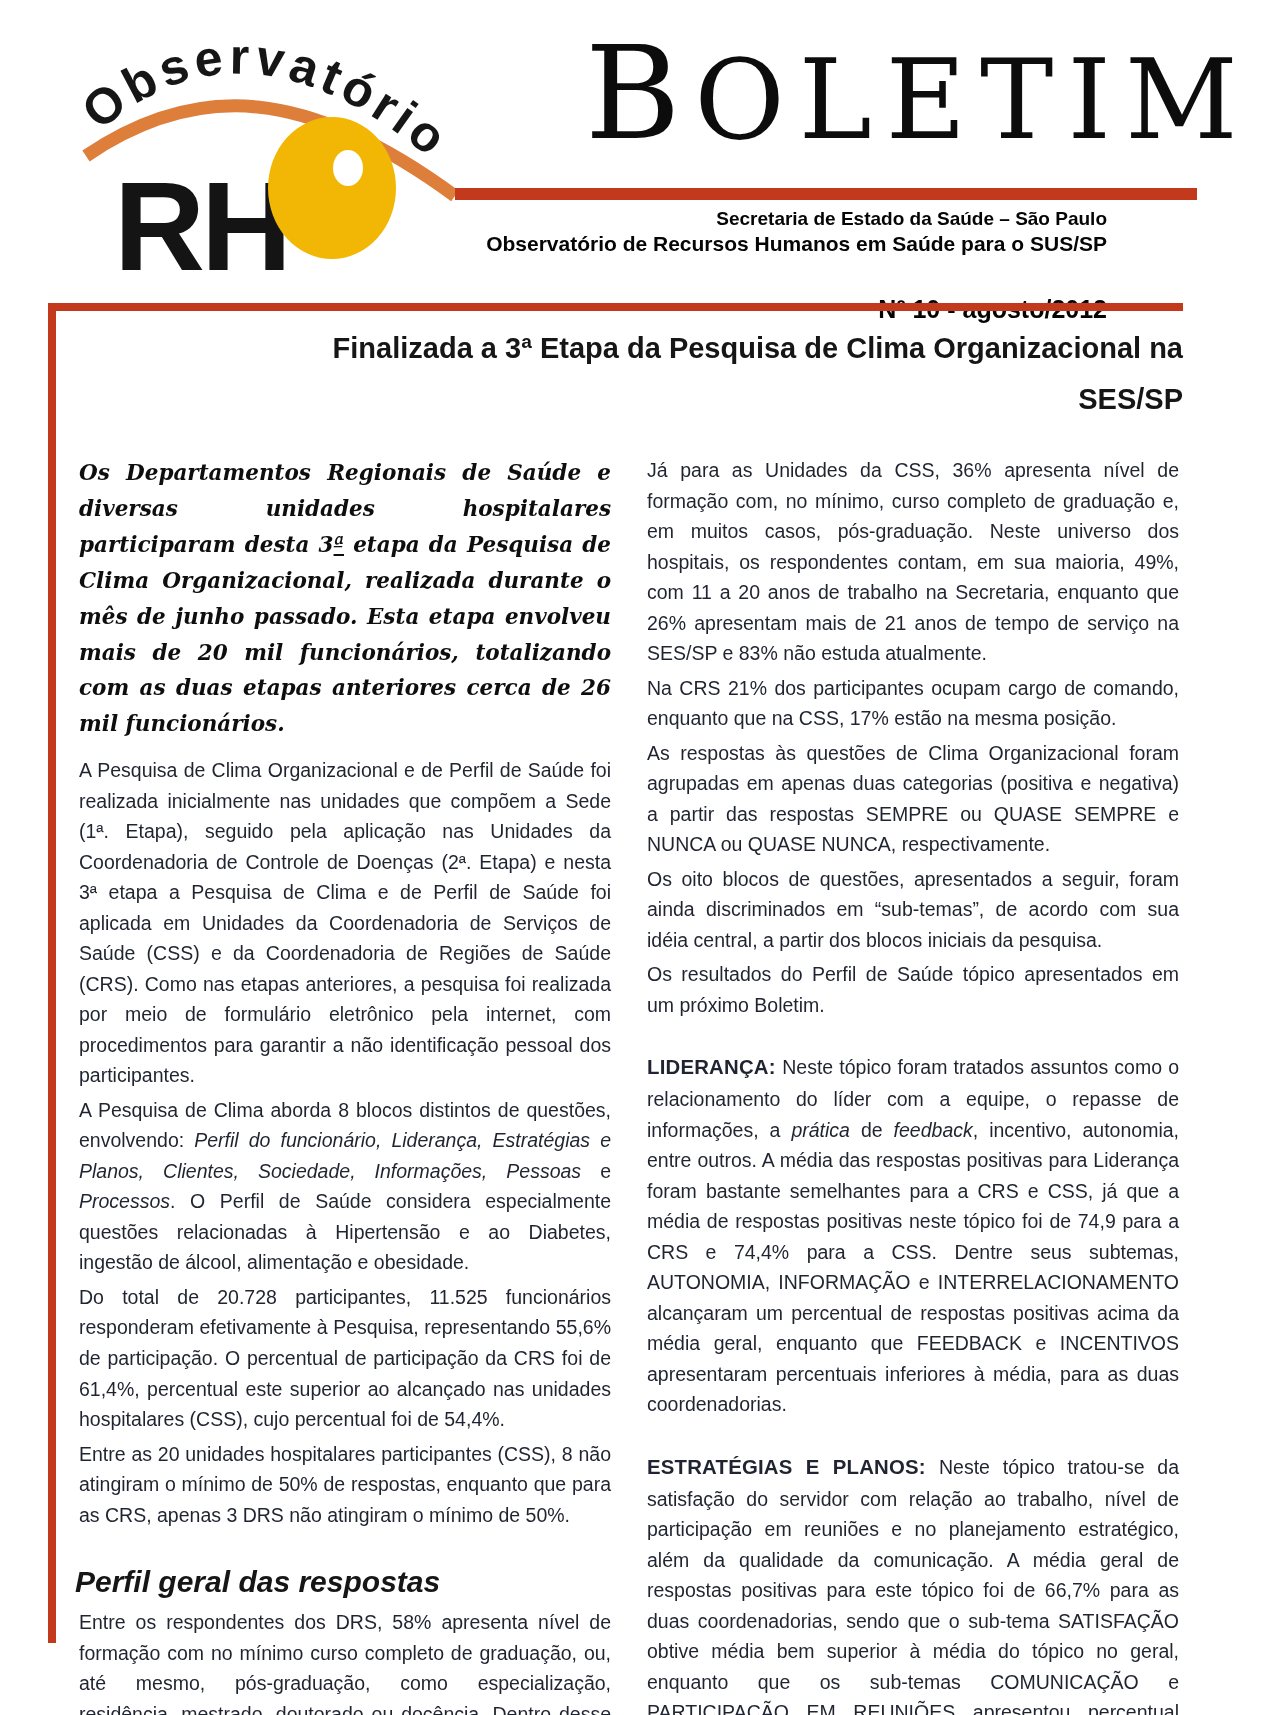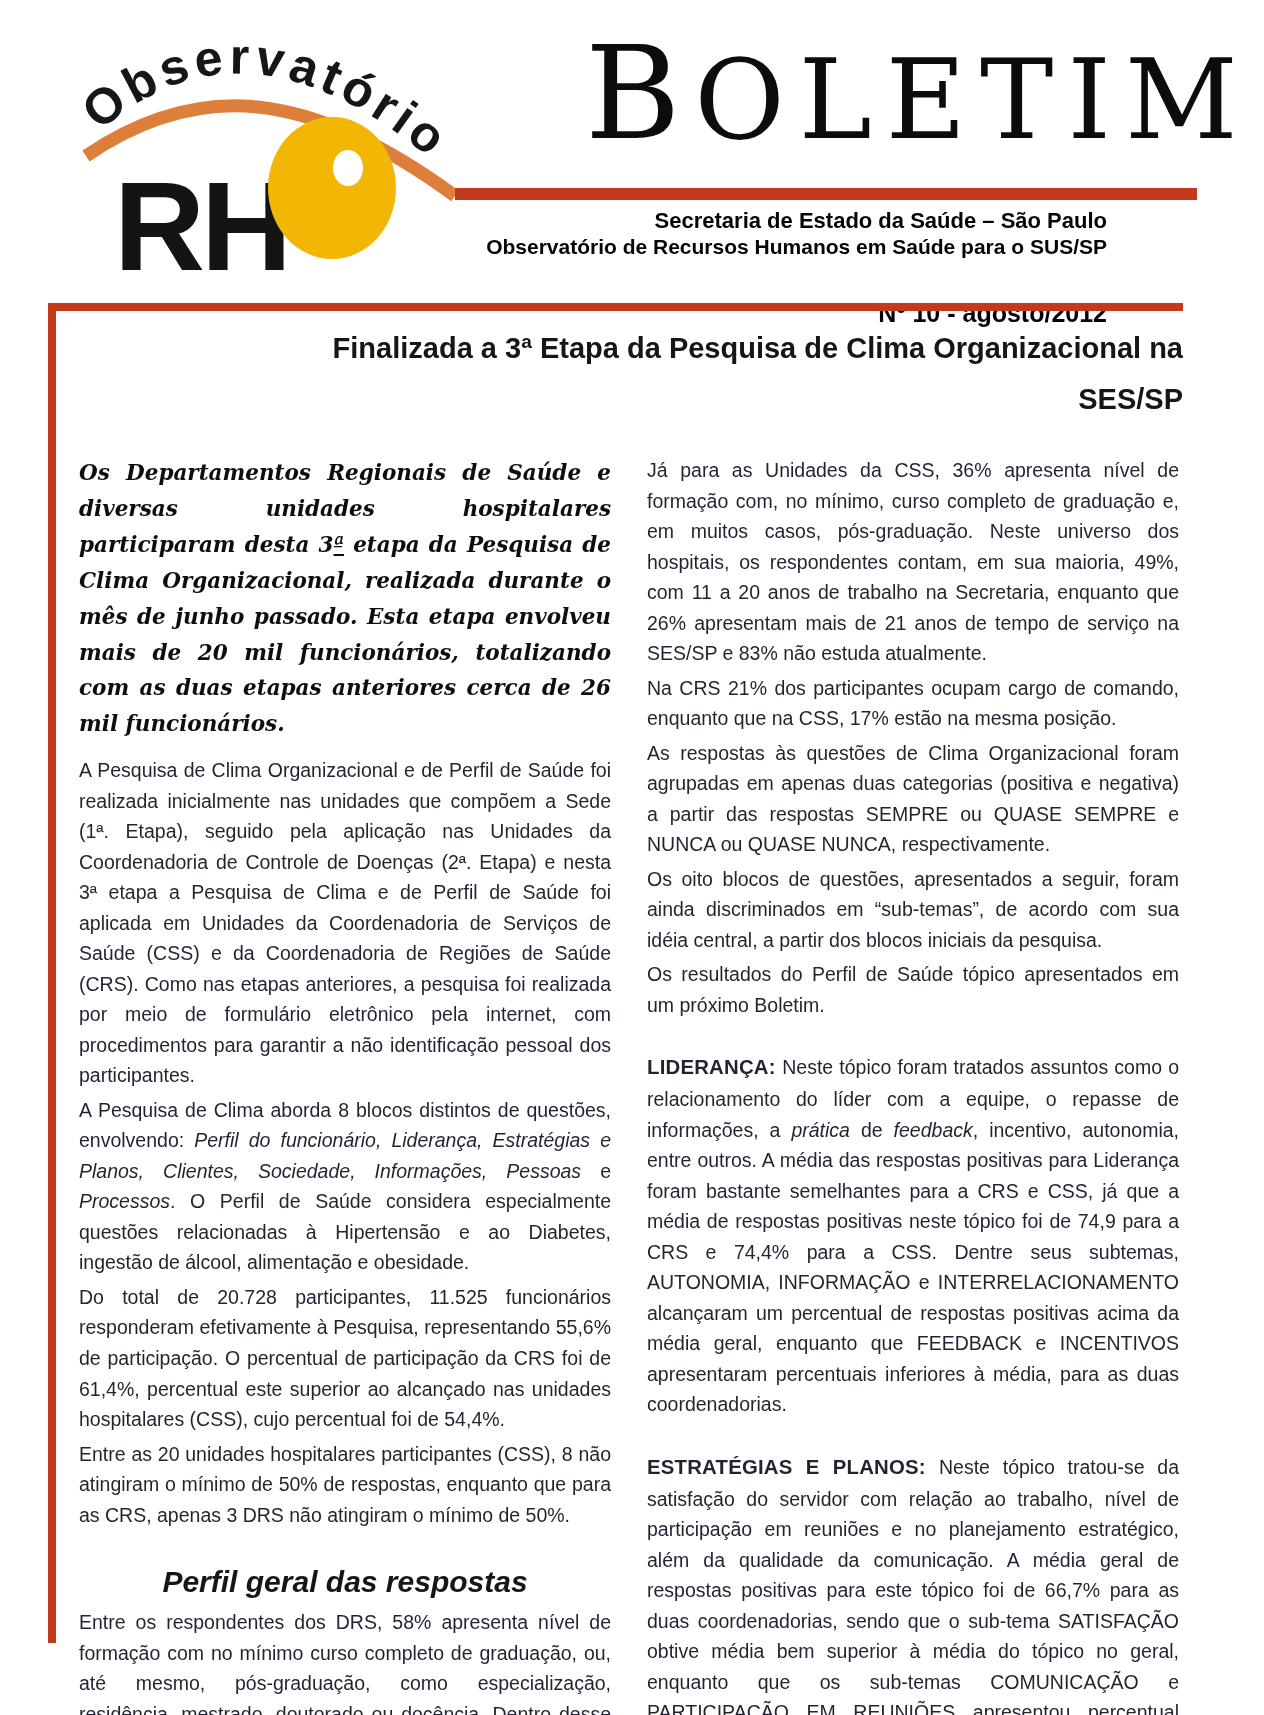--- a/index.html
+++ b/index.html
@@ -25,21 +25,21 @@
 
   .divider-bar {
     position:absolute; left:455px; top:188px;
     width:742px; height:12px; background:#C2391B;
   }
 
   .org-block {
     position:absolute; right:157px; top:207px;
     text-align:right; font-weight:bold; color:#050505; white-space:nowrap;
   }
-  .org-line1 { font-size:22px; line-height:1.24;text-align:right; }
+  .org-line1 { font-size:19px; line-height:1.24;text-align:right; }
   .org-line2 { font-size:21px; line-height:1.28; }
   .org-line3 { font-size:25px; line-height:1.24;margin-top:37px; }
 
   
   .frame-top {
     position:absolute; left:48px; top:303px;
     width:1135px; height:8px; background:#C2391B;
   }
   .frame-left {
     position:absolute; left:48px; top:303px;
@@ -66,21 +66,21 @@
   .lead {
     font-family:"DejaVu Serif", serif;
     font-weight:bold; font-style:italic;
     font-size:21.5px; line-height:1.67;
     color:#0e0e0e; margin-bottom:13px !important;
   }
 
   .section-heading {
     font-size:30px; font-weight:bold; font-style:italic;
     color:#161616; line-height:1.2;
-    margin-top:34px; margin-bottom:7px; text-align:center;
+    margin-top:34px; margin-bottom:7px; text-align:left;
   }
 
   .topic { margin-top:32px !important; }
 
   .seg-i { font-style:italic; }
   .seg-b { font-weight:bold; font-size:1.045em; letter-spacing:0.2px; }
   .seg-u { text-decoration:underline; }
 </style>
 </head>
 <body>

